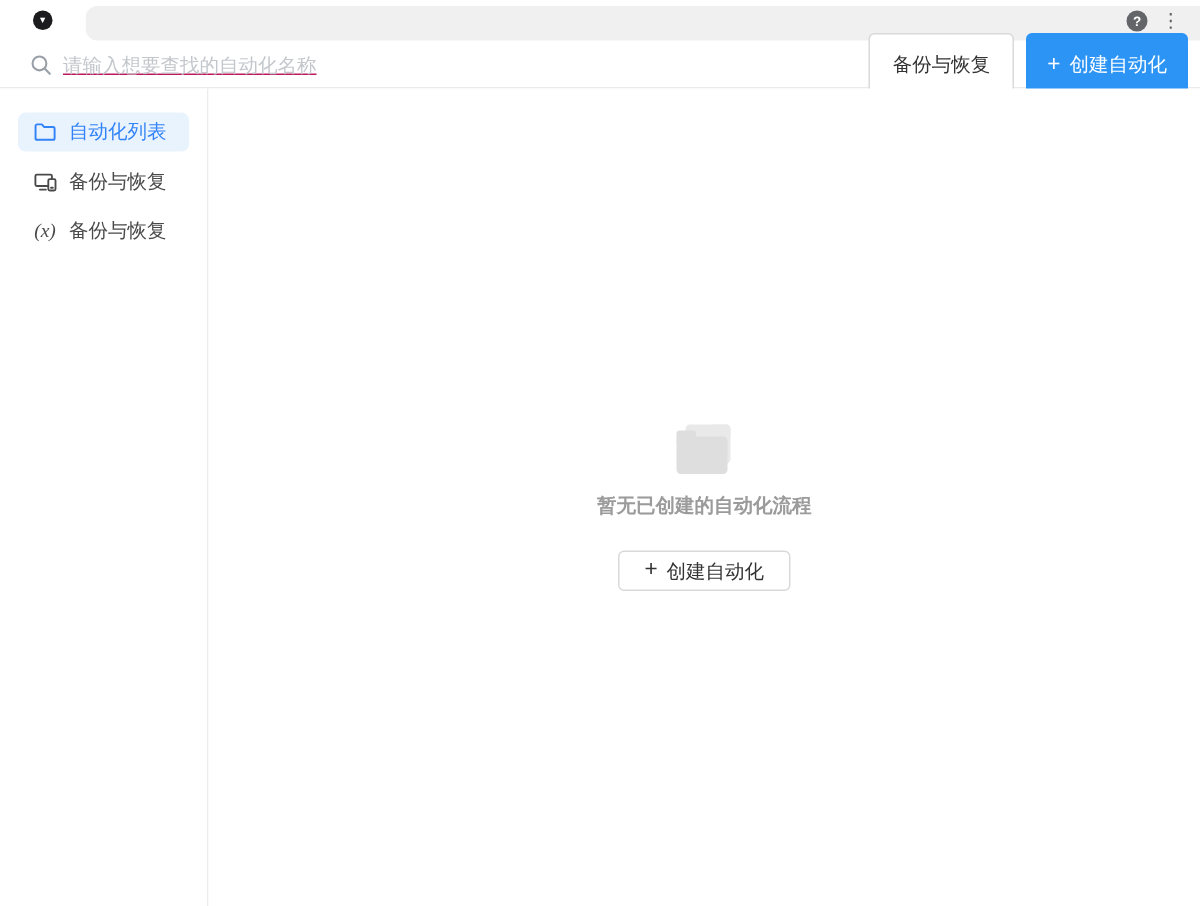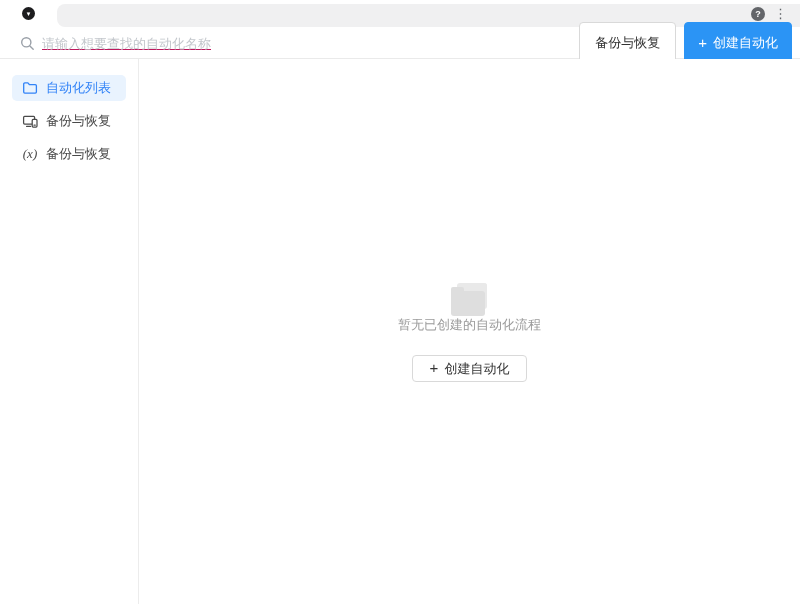--- a/index.html
+++ b/index.html
@@ -43,21 +43,21 @@
   .side-item.active .icon{color:var(--accent-text);}
   .icon.var{font-style:italic;font-family:"Liberation Serif",serif;font-size:13px;font-weight:500;}
 
   .main{flex:1;position:relative;background:#fff;}
   .empty{position:absolute;top:224px;left:0;right:0;display:flex;flex-direction:column;align-items:center;}
   .folder-illustration{position:relative;width:38px;height:33px;}
   .f-back{position:absolute;right:2px;top:0;width:30px;height:26px;background:#e9e9e9;border-radius:3px;}
   .f-back:before{content:"";position:absolute;right:0;top:-0px;width:14px;height:8px;background:#e9e9e9;border-radius:3px 3px 0 0;}
   .f-front{position:absolute;left:0;bottom:0;width:34px;height:25px;background:#dedede;border-radius:3px;}
   .f-front:before{content:"";position:absolute;left:0;top:-4px;width:13px;height:8px;background:#dedede;border-radius:2px 2px 0 0;}
-  .empty-text{font-size:13px;color:var(--muted-text);}
+  .empty-text{margin-top:12px;font-size:13px;color:var(--muted-text);font-weight:bold;}
   .btn.big{margin-top:21px;height:27px;padding:0 17px;}
 </style>
 </head>
 <body>
 
 <div class="window">
 
   <div class="titlebar">
     <div class="tabstrip-bg"></div>
     <div class="app-tab">

